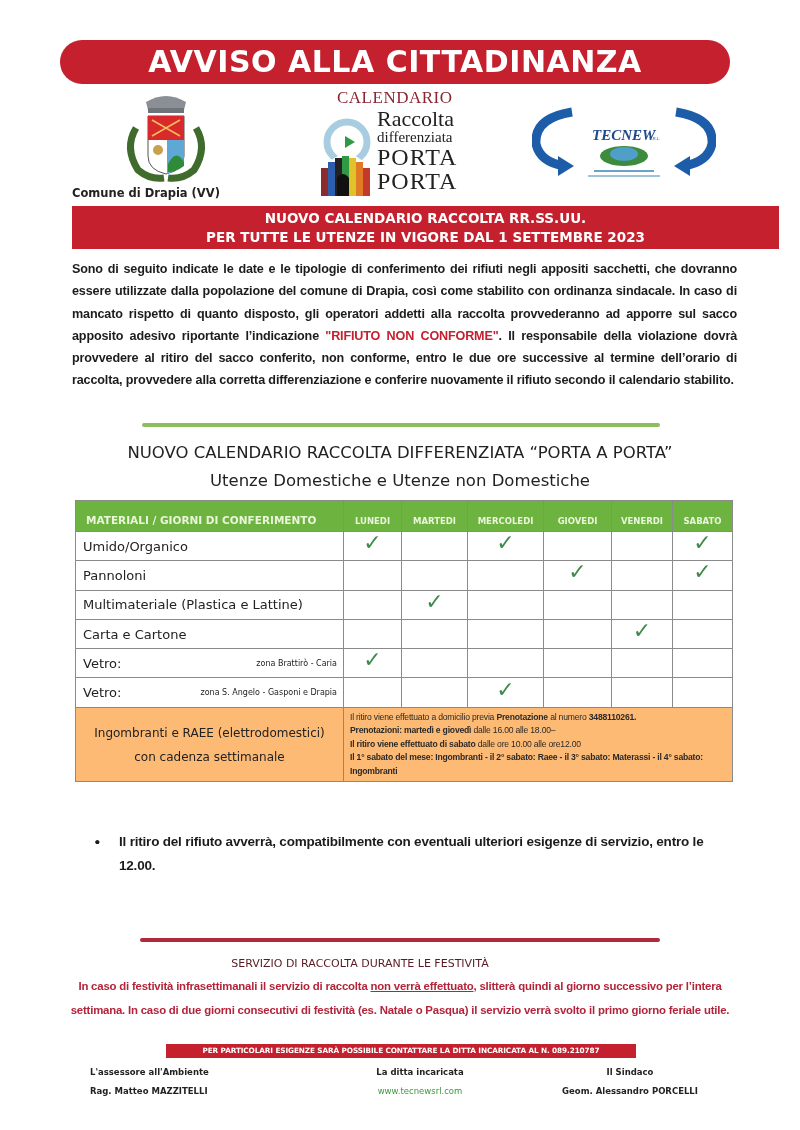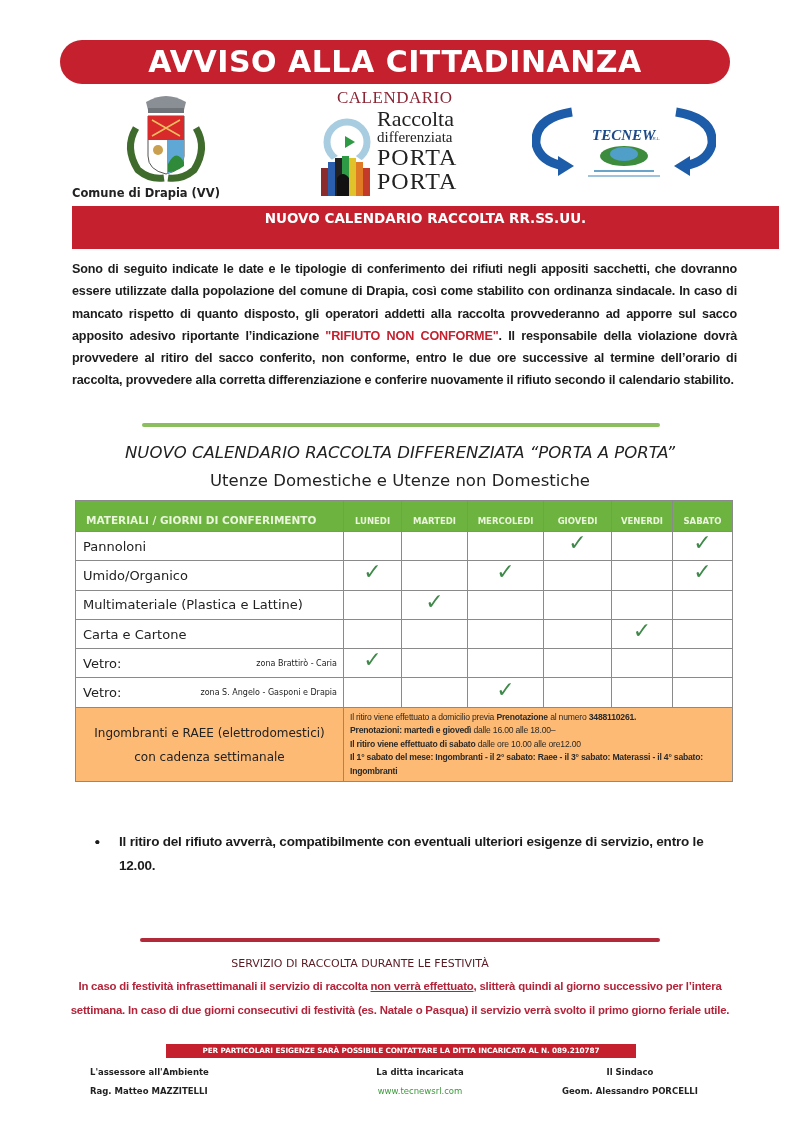--- a/index.html
+++ b/index.html
@@ -40,21 +40,21 @@
     line-height: 22.3px; color: #1c1c1c; text-align: justify; letter-spacing: -0.15px;
   }
   .intro .red { color: #c4202e; }
 
   .green-rule { position: absolute; left: 142px; top: 423px; width: 518px; height: 4px; background: #8cbd5e; border-radius: 2px; }
 
   .sec-title {
     position: absolute; left: 0; width: 800px; text-align: center;
     font-family: "DejaVu Sans", sans-serif; color: #222;
   }
-  .sec-title.t1 { top: 443px; font-size: 16.5px; font-style: italic; }
+  .sec-title.t1 { top: 443px; font-size: 16.5px; }
   .sec-title.t2 { top: 471px; font-size: 16.5px; }
 
   table.cal {
     position: absolute; left: 75px; top: 500px; width: 657px;
     border-collapse: collapse; table-layout: fixed;
   }
   table.cal th {
     background: #6db33f; color: #eaf5dc; font-weight: bold;
     font-family: "DejaVu Sans", sans-serif; font-size: 8.5px; height: 31px;
     border: 1.5px solid #8a8a8a; vertical-align: bottom; padding-bottom: 5px;
@@ -143,20 +143,21 @@
   <text x="60" y="36" font-family="Liberation Serif, serif" font-style="italic" font-weight="bold" font-size="15" fill="#1d4a88">TECNEW</text>
   <text x="117" y="36" font-family="Liberation Sans, sans-serif" font-size="4" fill="#1d4a88">S.R.L.</text>
   <ellipse cx="92" cy="52" rx="24" ry="10" fill="#3d8b3d"></ellipse>
   <ellipse cx="92" cy="50" rx="14" ry="7" fill="#4f9fc9"></ellipse>
   <rect x="62" y="66" width="60" height="2" fill="#6aa5c9"></rect>
   <rect x="56" y="71" width="72" height="2" fill="#9fc3da"></rect>
 </svg>
 
 <div class="red-box">
   <div>NUOVO CALENDARIO RACCOLTA  RR.SS.UU.</div>
+  <div>PER TUTTE LE UTENZE IN VIGORE DAL 1 SETTEMBRE 2023</div>
 </div>
 
 <p class="intro"><span>Sono di seguito indicate le date e le tipologie di conferimento dei rifiuti negli appositi sacchetti, che dovranno essere utilizzate dalla popolazione del comune di Drapia, così come stabilito con ordinanza sindacale.  In caso di mancato rispetto di quanto disposto, gli operatori addetti alla raccolta provvederanno ad apporre sul sacco apposito adesivo riportante l’indicazione </span><span class="red">"RIFIUTO NON CONFORME"</span><span>. Il responsabile della violazione dovrà provvedere al ritiro del sacco conferito, non conforme, entro le due ore successive al termine dell’orario di raccolta, provvedere alla corretta differenziazione e conferire nuovamente il rifiuto secondo il calendario stabilito.</span></p>
 
 <div class="green-rule"></div>
 
 <div class="sec-title t1">NUOVO CALENDARIO RACCOLTA DIFFERENZIATA “PORTA A PORTA”</div>
 <div class="sec-title t2">Utenze Domestiche e Utenze non Domestiche</div>
 
 <table class="cal">
@@ -175,34 +176,34 @@
       <th>LUNEDI</th>
       <th>MARTEDI</th>
       <th>MERCOLEDI</th>
       <th>GIOVEDI</th>
       <th>VENERDI</th>
       <th>SABATO</th>
     </tr>
   </thead>
   <tbody id="cal-body">
       <tr>
+        <td class="mat"><span>Umido/Organico</span></td>
+        <td><span class="check">✓</span></td>
+        <td></td>
+        <td><span class="check">✓</span></td>
+        <td></td>
+        <td></td>
+        <td><span class="check">✓</span></td>
+      </tr>
+      <tr>
         <td class="mat"><span>Pannoloni</span></td>
         <td></td>
         <td></td>
         <td></td>
         <td><span class="check">✓</span></td>
-        <td></td>
-        <td><span class="check">✓</span></td>
-      </tr>
-      <tr>
-        <td class="mat"><span>Umido/Organico</span></td>
-        <td><span class="check">✓</span></td>
-        <td></td>
-        <td><span class="check">✓</span></td>
-        <td></td>
         <td></td>
         <td><span class="check">✓</span></td>
       </tr>
       <tr>
         <td class="mat"><span>Multimateriale (Plastica e Lattine)</span></td>
         <td></td>
         <td><span class="check">✓</span></td>
         <td></td>
         <td></td>
         <td></td>

